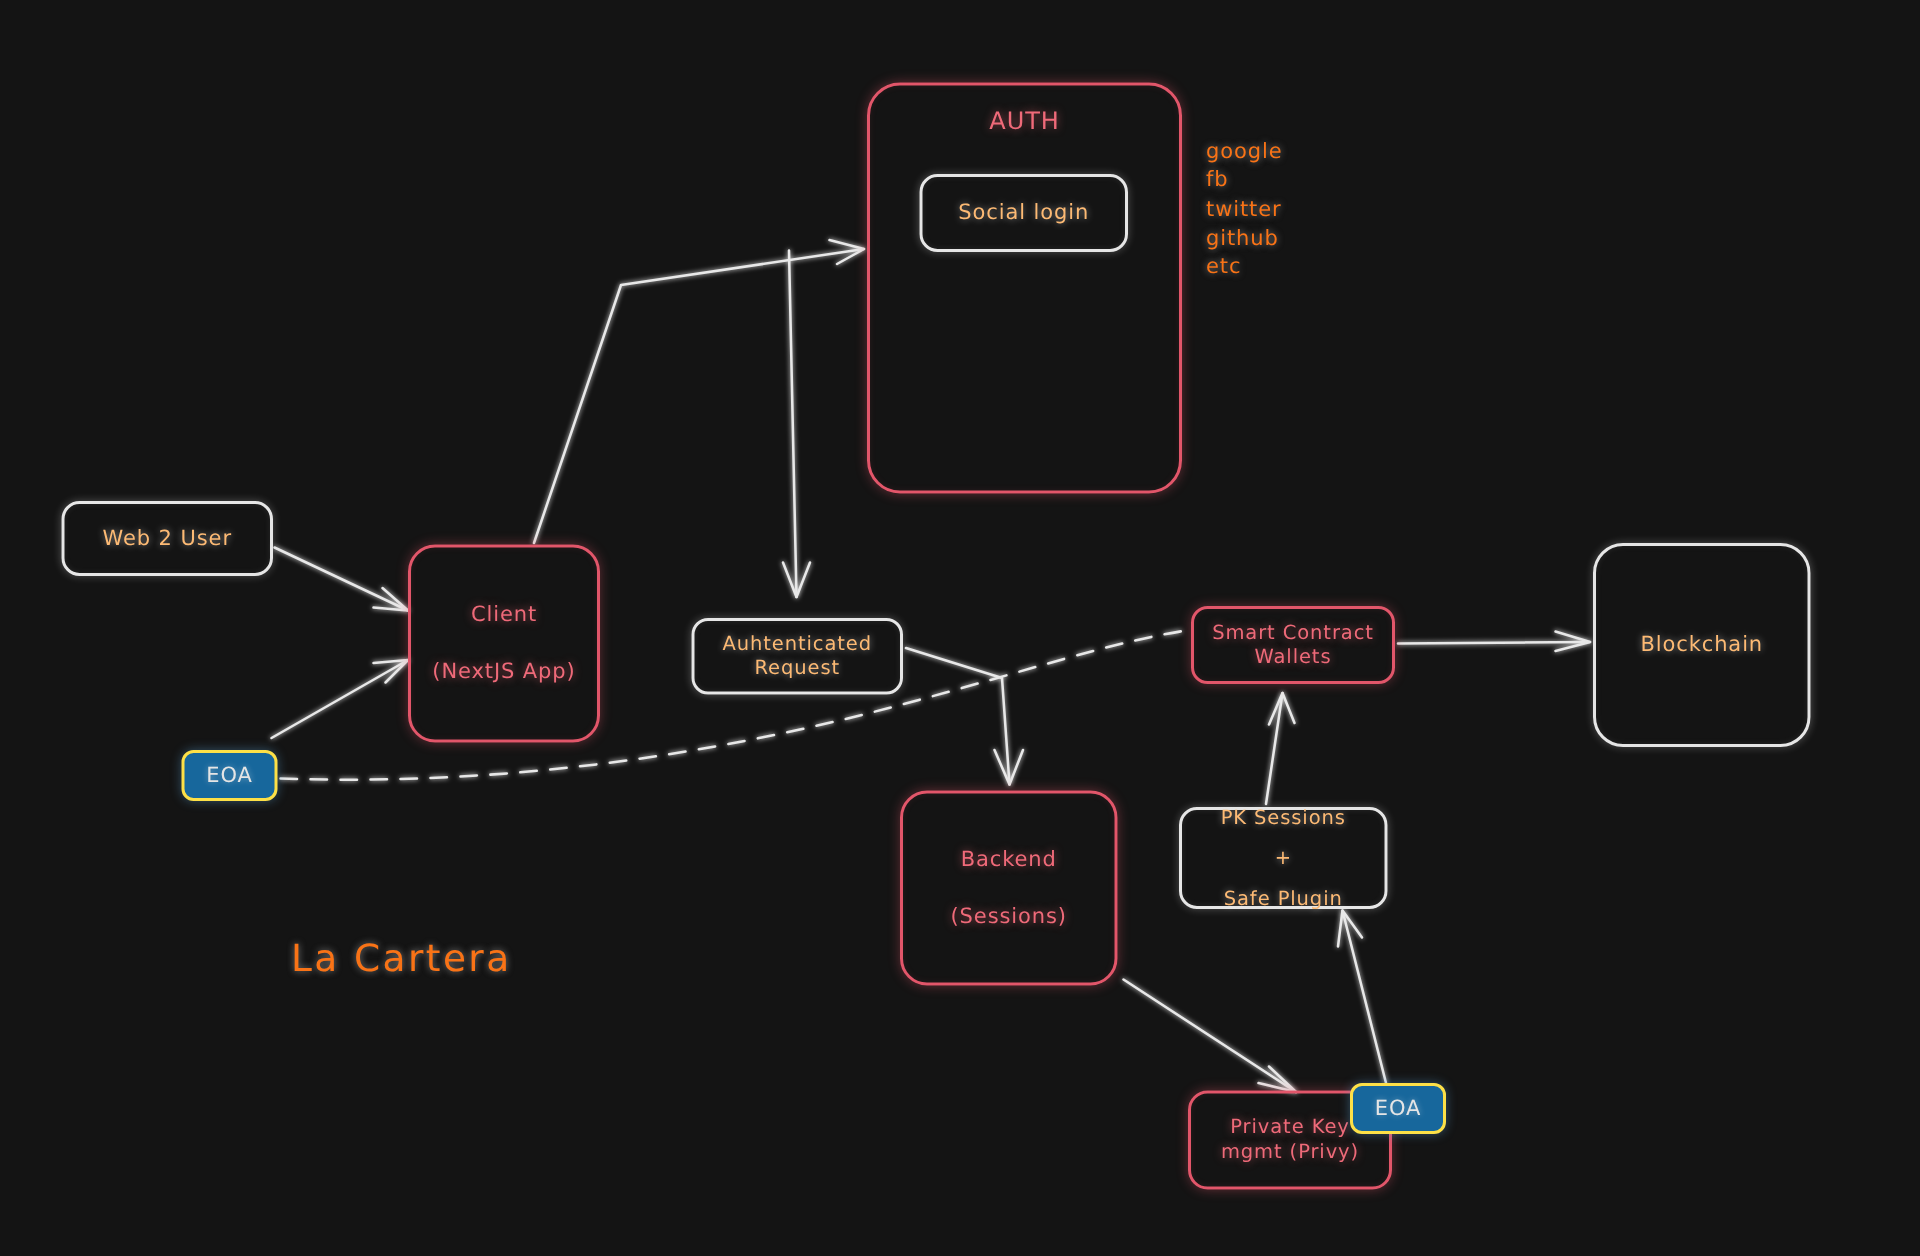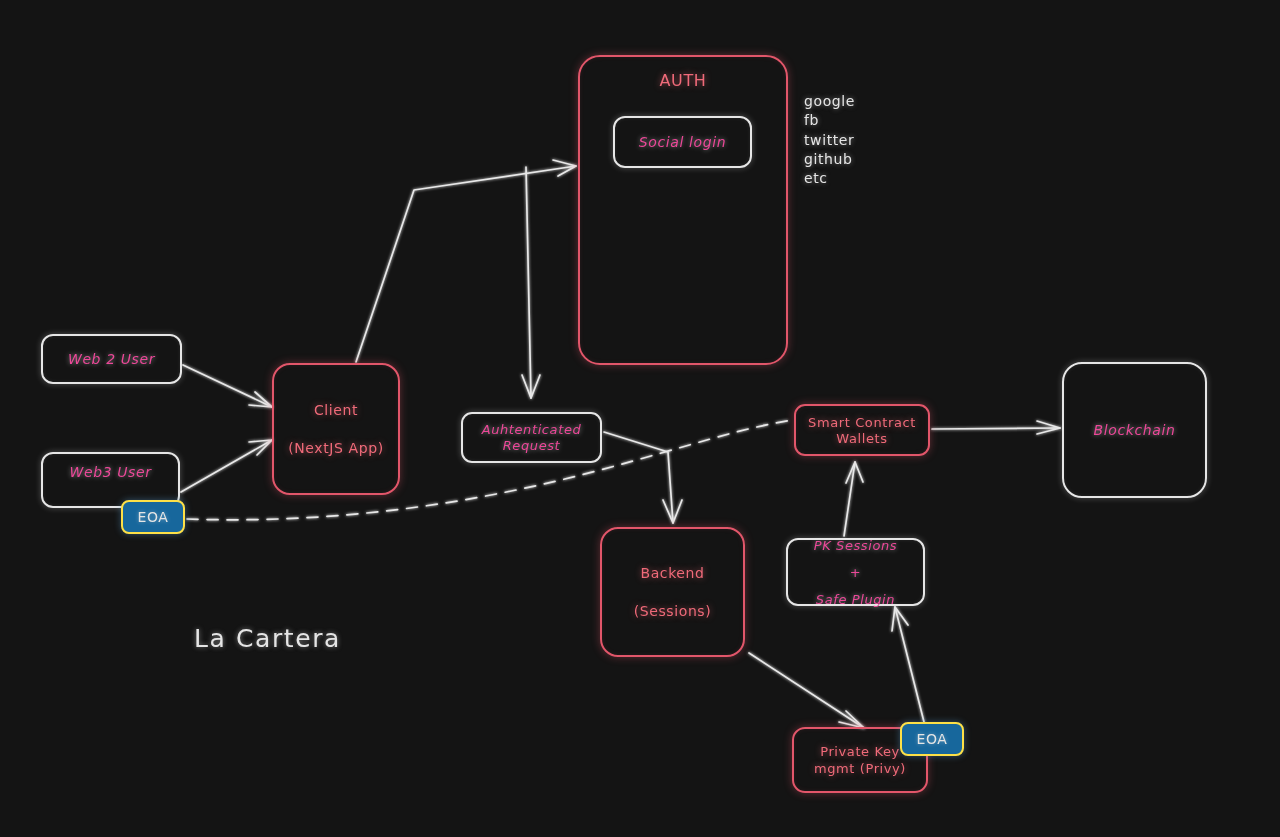--- a/index.html
+++ b/index.html
@@ -36,43 +36,42 @@
     text-align: center;
     background: transparent;
   }
   .node .line {
     display: block;
     white-space: nowrap;
   }
   
   .node-white {
     border: 2px solid #e6e6e6;
-    color: #ec4899;
+    color: #fdba74;
     box-shadow: 0 0 6px rgba(230,230,230,0.30), inset 0 0 4px rgba(230,230,230,0.10);
     text-shadow: 0 0 5px rgba(235,235,235,0.55);
-    font-style: italic;
   }
   
   .node-red {
     border: 2px solid #e2566a;
     color: #ef6a79;
     box-shadow: 0 0 8px rgba(226,86,106,0.38), inset 0 0 5px rgba(226,86,106,0.10);
     text-shadow: 0 0 6px rgba(239,106,121,0.6);
   }
   
   .node-blue {
     border: 2px solid #fde047;
     background: #17679c;
     color: #e5e5e5;
     box-shadow: 0 0 7px rgba(91,159,208,0.45);
     text-shadow: 0 0 4px rgba(255,255,255,0.4);
   }
   .plain-text {
     position: absolute;
-    color: #e5e5e5;
+    color: #f97316;
     text-shadow: 0 0 5px rgba(235,235,235,0.5);
     white-space: pre;
     line-height: 1.38;
   }
   .hand {
     font-family: "DejaVu Sans", sans-serif;
     font-weight: 400;
     letter-spacing: 0.6px;
   }
 </style>
@@ -137,42 +136,39 @@
         <path d="M924,722 L895,607"></path>
         <path d="M895,607 L892,631 M895,607 L908,625"></path>
       </g>
 
       <g>
         <path d="M187,519 C330,524 470,505 600,470 C690,446 740,428 793,420" stroke-dasharray="11 9"></path>
       </g>
     </g>
   </svg>
 
-  <div class="node node-red hand" style="left:578px; top:55px; width:210px; height:310px; border-radius:22px; justify-content:flex-start; padding-top:14px;">
+  <div class="node node-red hand" style="left:578px; top:55px; width:210px; height:274px; border-radius:22px; justify-content:flex-start; padding-top:14px;">
     <span class="line" style="font-size:16px;">AUTH</span>
   </div>
 
   <div class="node node-white hand" style="left:613px; top:116px; width:139px; height:52px; border-radius:12px;">
     <span class="line" style="font-size:14px;">Social login</span>
   </div>
 
 
   <div class="plain-text hand" style="left:804px; top:92px; font-size:14px;">google
 fb
 twitter
 github
 etc</div>
 
   <div class="node node-white hand" style="left:41px; top:334px; width:141px; height:50px; border-radius:12px;">
     <span class="line" style="font-size:14px;">Web 2 User</span>
   </div>
 
-  <div class="node node-white hand" style="left:41px; top:452px; width:139px; height:56px; border-radius:12px; justify-content:flex-start; padding-top:10px;">
-    <span class="line" style="font-size:14px;">Web3 User</span>
-  </div>
 
   <div class="node node-blue hand" style="left:121px; top:500px; width:64px; height:34px; border-radius:8px;">
     <span class="line" style="font-size:14px;">EOA</span>
   </div>
 
   <div class="node node-red hand" style="left:272px; top:363px; width:128px; height:132px; border-radius:18px; gap:22px;">
     <span class="line" style="font-size:14px;">Client</span>
     <span class="line" style="font-size:14px;">(NextJS App)</span>
   </div>
 

